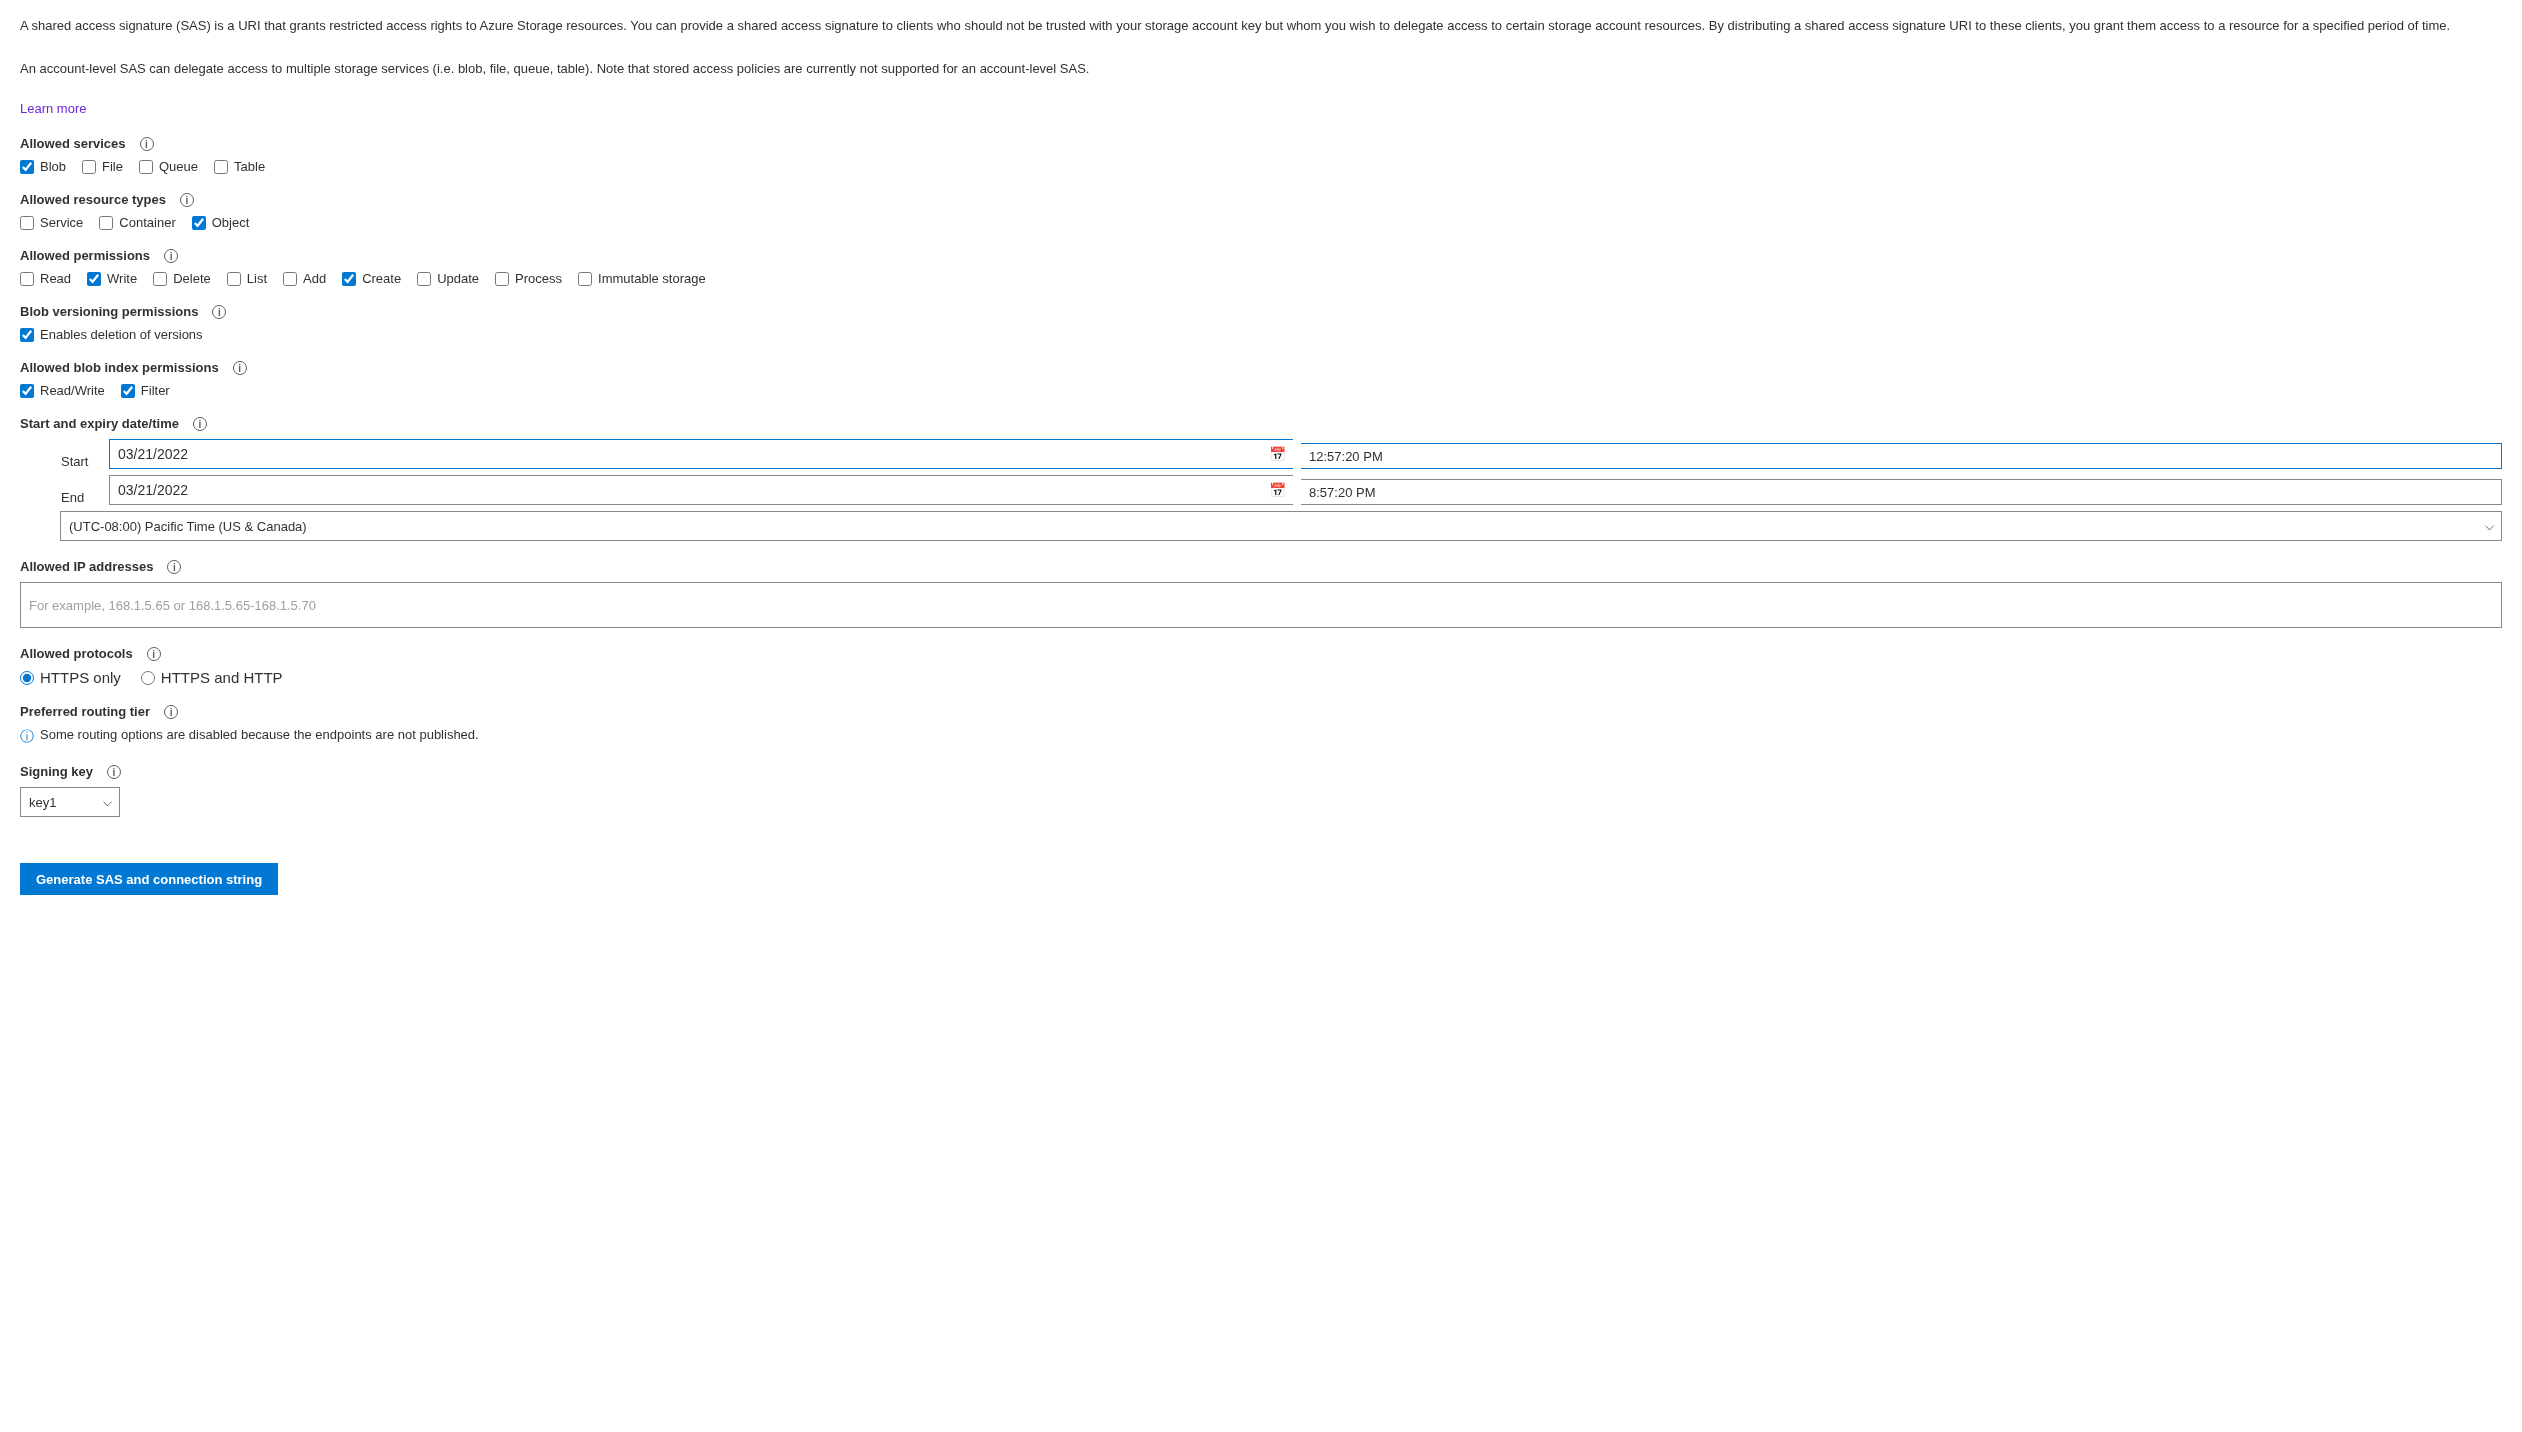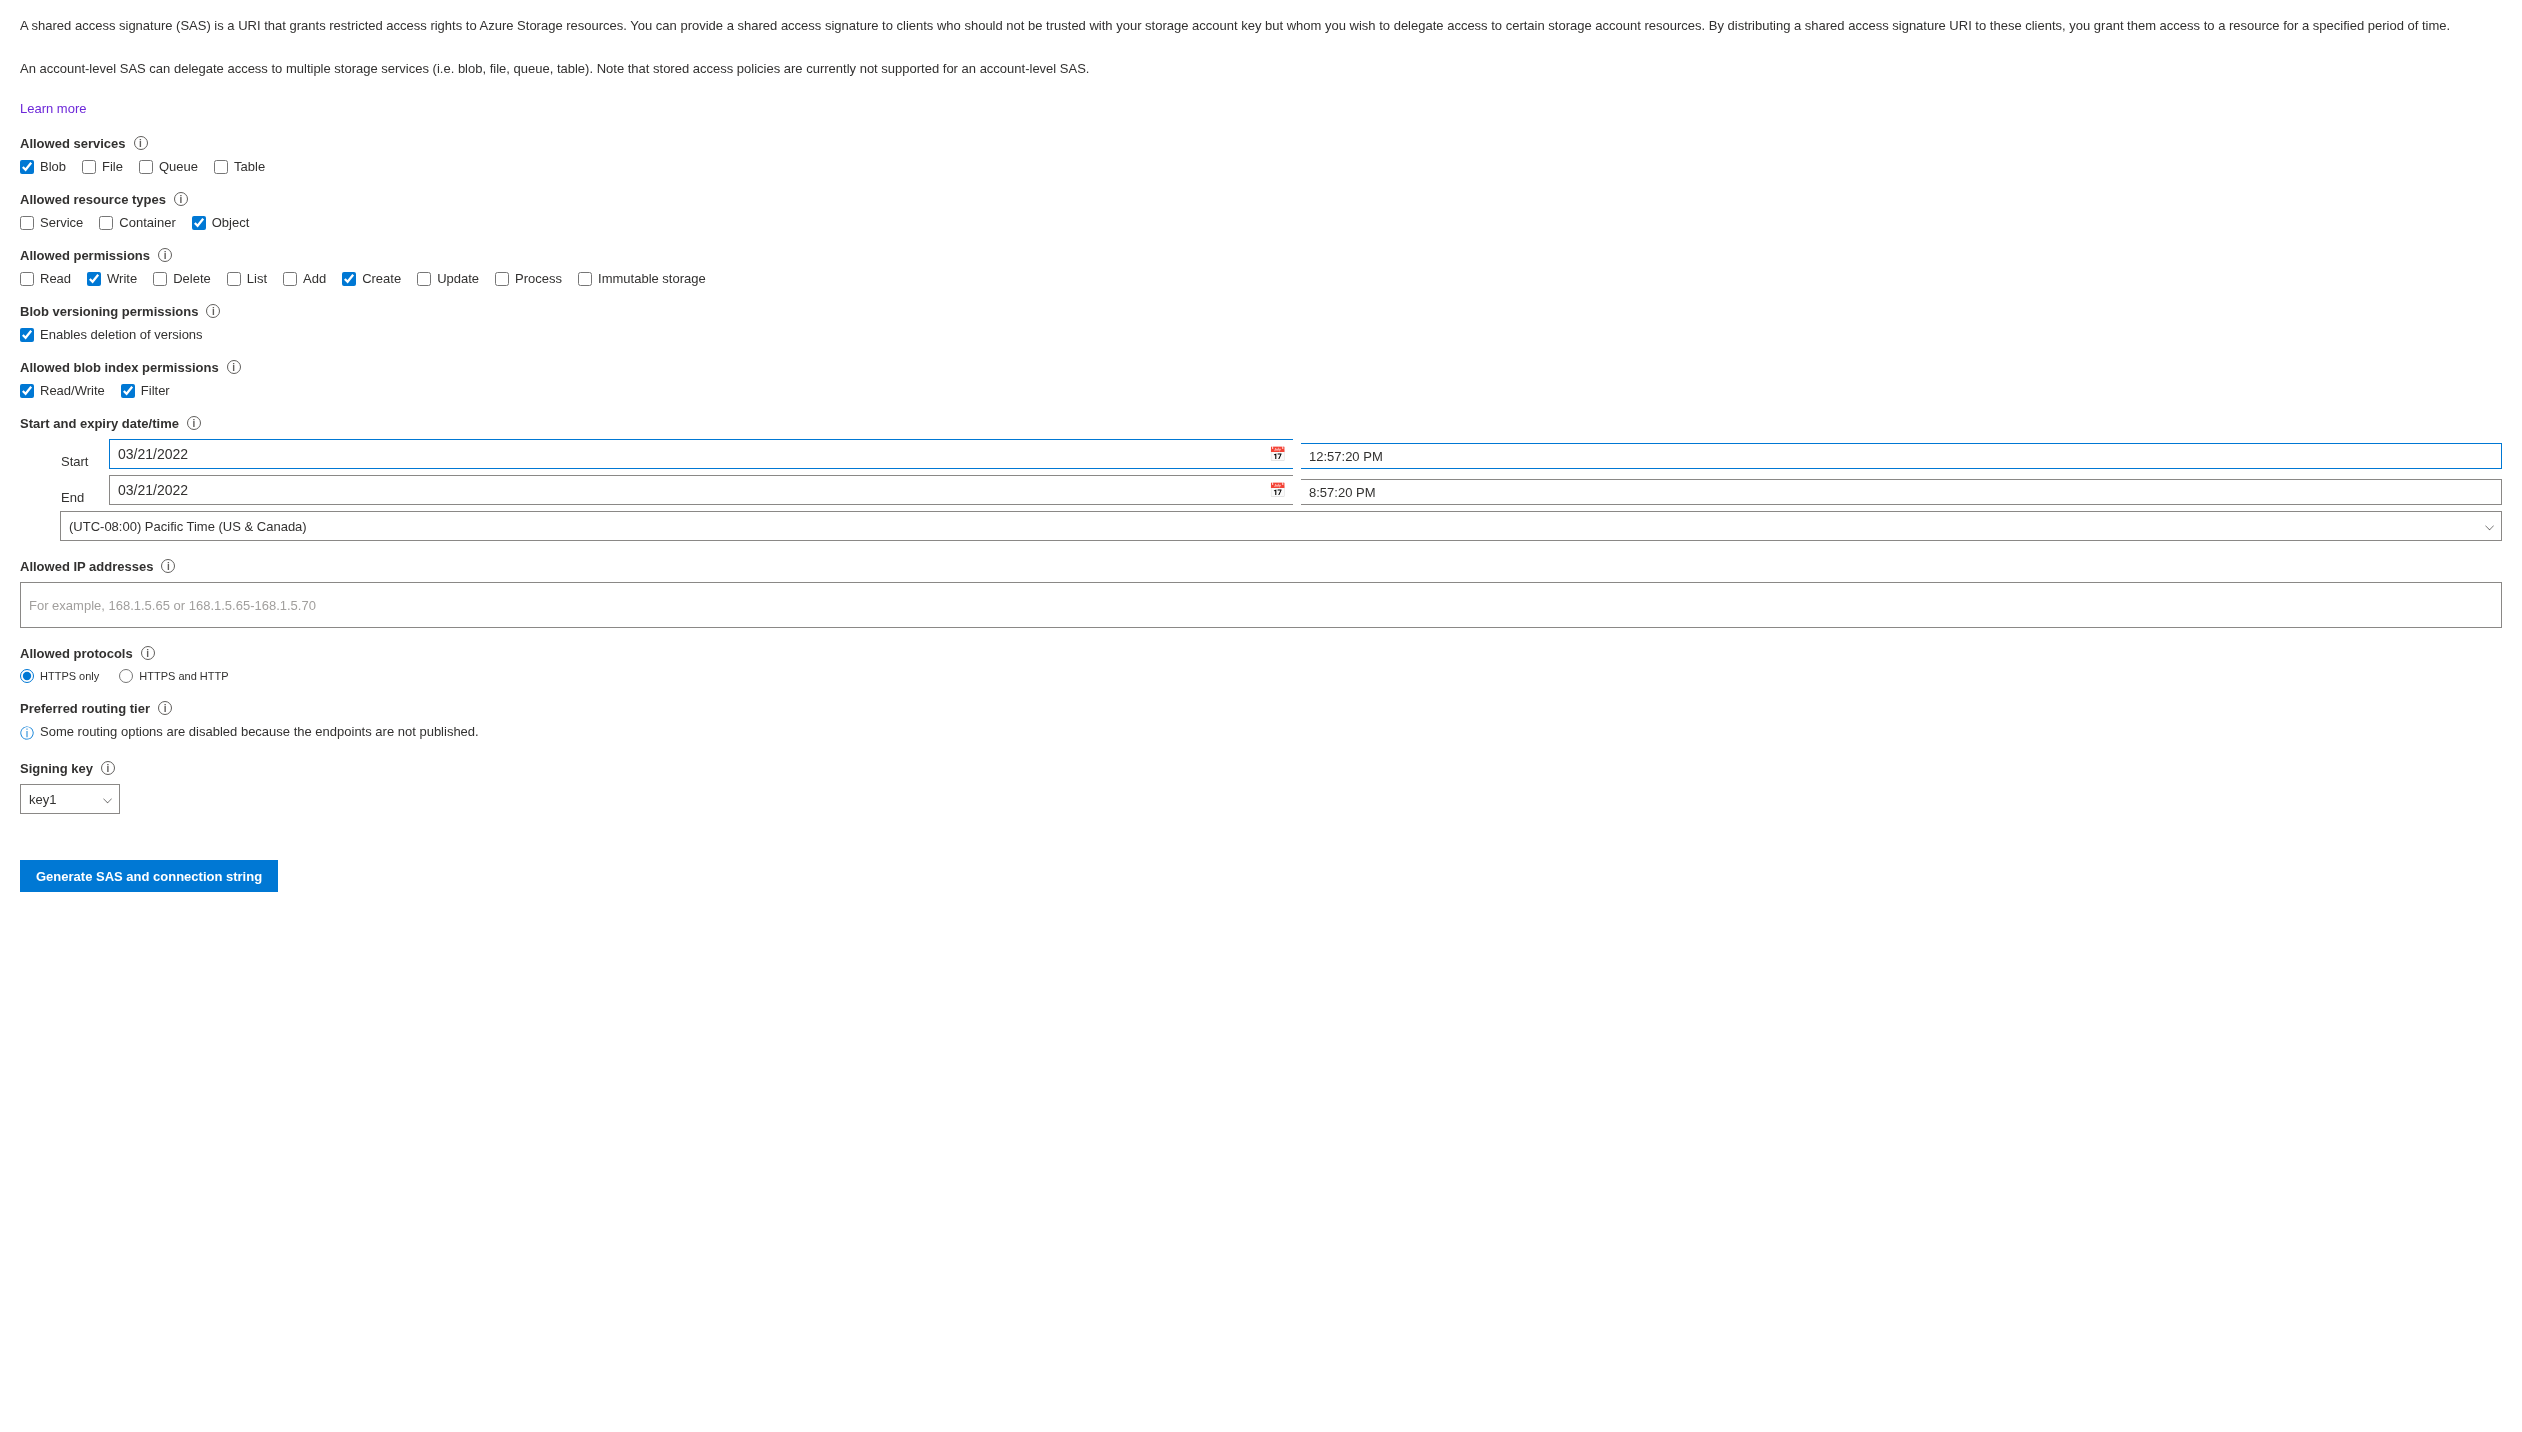--- a/index.html
+++ b/index.html
@@ -25,22 +25,22 @@
     }
     .section {
       margin-bottom: 18px;
     }
     .section-label {
       font-size: 13px;
       font-weight: 600;
       color: #323130;
       margin-bottom: 8px;
       display: flex;
-      align-items: flex-start;
-      gap: 8px;
+      align-items: flex-end;
+      gap: 14px;
     }
     .info-icon {
       display: inline-flex;
       align-items: center;
       justify-content: center;
       width: 14px;
       height: 14px;
       border-radius: 50%;
       border: 1px solid #605e5c;
       font-size: 10px;
@@ -84,21 +84,21 @@
       gap: 6px;
       cursor: pointer;
     }
     .radio-item input[type="radio"] {
       width: 14px;
       height: 14px;
       accent-color: #0078d4;
       cursor: pointer;
     }
     .radio-item label {
-      font-size: 11px;
+      font-size: 15px;
       color: #323130;
       cursor: pointer;
     }
     .radio-item.disabled label {
       color: #a19f9d;
     }
     .radio-item.disabled input {
       opacity: 0.5;
     }
     .datetime-section {

